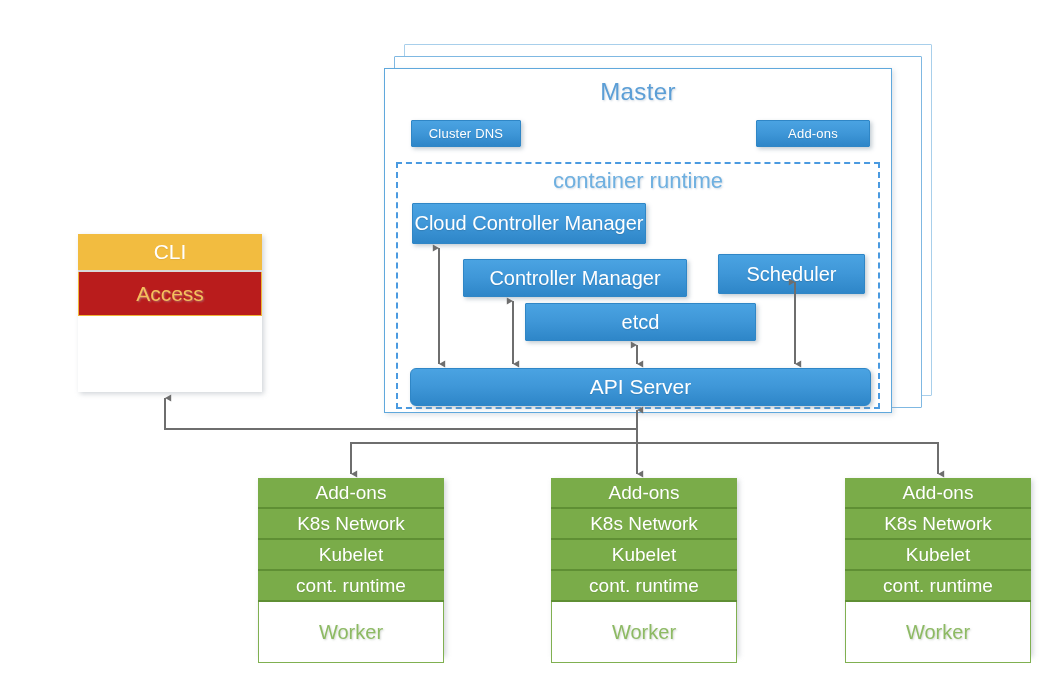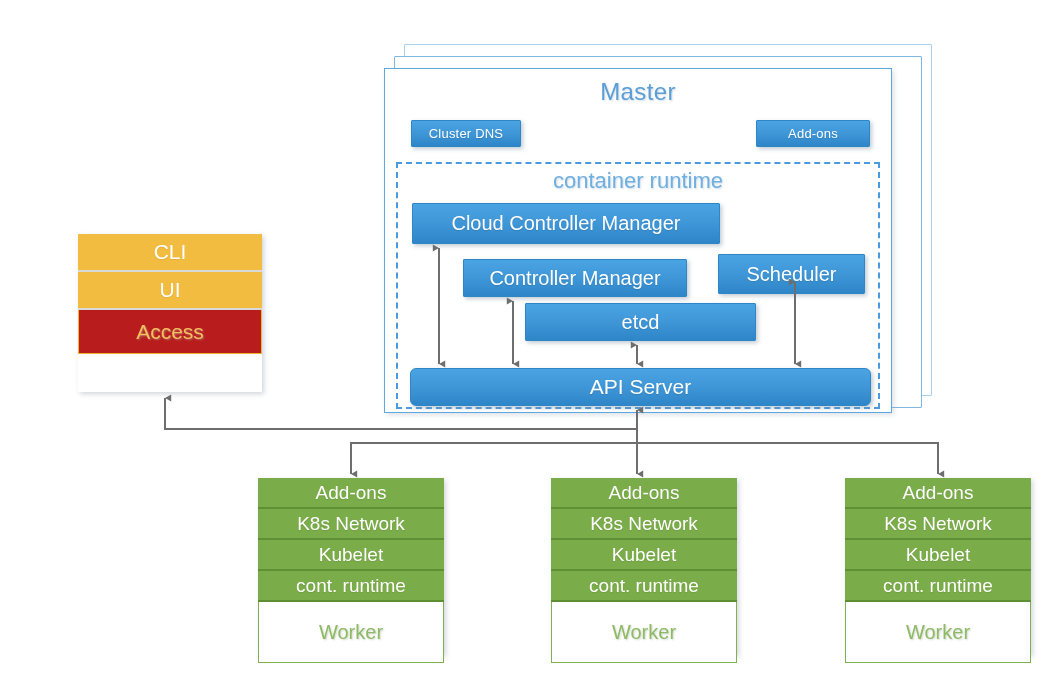--- a/index.html
+++ b/index.html
@@ -70,21 +70,21 @@
     justify-content: center;
     box-shadow: 2px 2px 4px rgba(120,140,155,0.45);
     font-size: 20px;
     text-shadow: 0 1px 1px rgba(0,0,0,0.12);
     border-radius: 1px;
   }
   .bluebox.small { font-size: 13px; letter-spacing: 0.2px; }
 
   .b-clusterdns { left: 411px; top: 120px; width: 110px; height: 27px; text-align: center; }
   .b-addons     { left: 756px; top: 120px; width: 114px; height: 27px; }
-  .b-ccm        { left: 412px; top: 203px; width: 308px; height: 41px; }
+  .b-ccm        { left: 412px; top: 203px; width: 234px; height: 41px; }
   .b-cm         { left: 463px; top: 259px; width: 224px; height: 38px; }
   .b-etcd       { left: 525px; top: 303px; width: 231px; height: 38px; }
   .b-sched      { left: 718px; top: 254px; width: 147px; height: 40px; }
   .b-apiserver  { left: 410px; top: 368px; width: 461px; height: 38px; font-size: 21px; border-radius: 6px; }
 
   
   .access-wrap {
     left: 78px; top: 234px; width: 184px; height: 158px;
     box-shadow: 2px 2px 5px rgba(140,150,160,0.40);
   }
@@ -179,21 +179,20 @@
   <div class="abs bluebox b-cm">Controller Manager</div>
 
   <div class="abs bluebox b-etcd">etcd</div>
 
   <div class="abs bluebox b-sched">Scheduler</div>
 
   <div class="abs bluebox b-apiserver">API Server</div>
 
   <div class="abs access-wrap">
     <div class="access-row">CLI</div>
-    <div class="access-row">UI</div>
     <div class="access-foot">Access</div>
   </div>
 
   <div class="abs worker-wrap w1">
     <div class="worker-row">Add-ons</div>
     <div class="worker-row">K8s Network</div>
     <div class="worker-row">Kubelet</div>
     <div class="worker-row">cont. runtime</div>
     <div class="worker-foot">Worker</div>
   </div>

